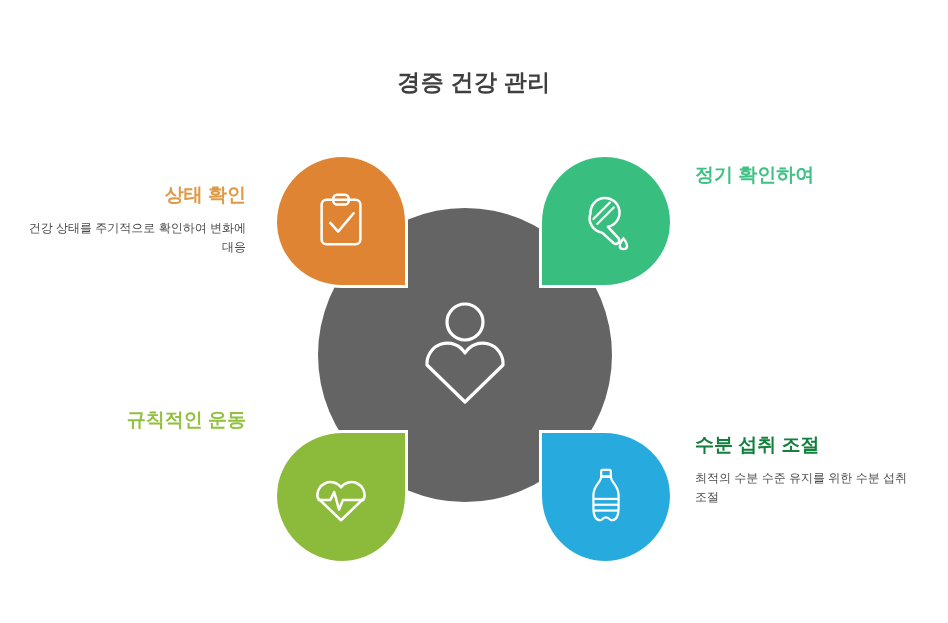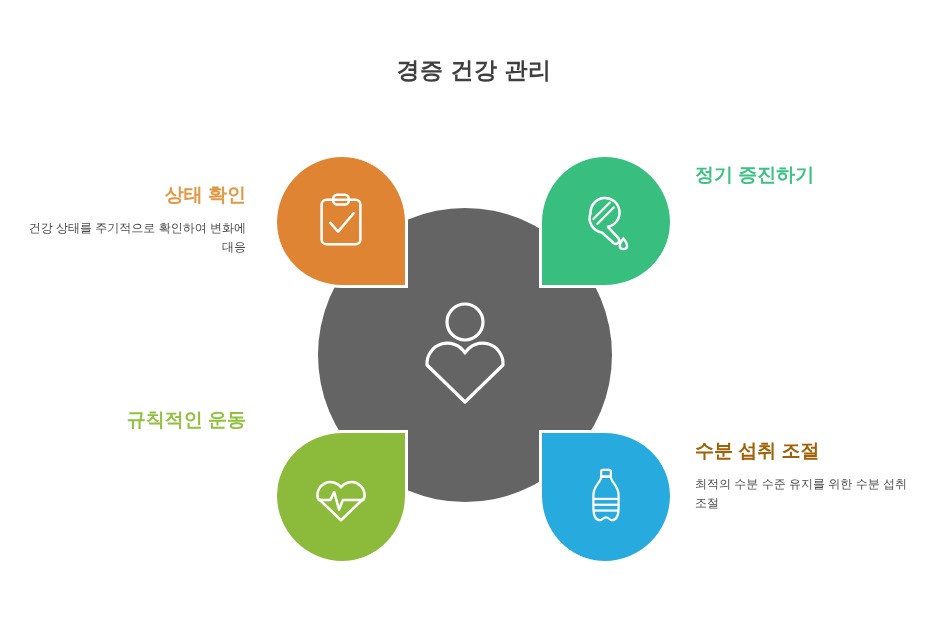--- a/index.html
+++ b/index.html
@@ -16,28 +16,29 @@
   }
 
   #infographic {
     position: absolute;
     inset: 0;
   }
 
   
   .title {
     position: absolute;
-    top: 55px;
+    top: 67px;
     left: 0;
     width: 948px;
     text-align: center;
     font-size: 23px;
     font-weight: bold;
     color: #3f3f3f;
     letter-spacing: 0.5px;
+    font-family: Liberation Serif, serif;
   }
 
   
   .center-circle {
     position: absolute;
     left: 318px;
     top: 208px;
     width: 294px;
     height: 294px;
     border-radius: 50%;
@@ -120,21 +121,21 @@
   .block.right { left: 695px; text-align: left;  }
 
   .block.tl-text { top: 163px; margin-top: 20px; }
   .block.tr-text { top: 163px; }
   .block.bl-text { top: 408px; }
   .block.br-text { top: 433px; }
 
   .h-orange { color: #e09a46; }
   .h-green  { color: #3ec184; }
   .h-olive  { color: #92c03f; }
-  .h-blue   { color: #a16207; margin-top: 6px; }
+  .h-blue   { color: #15803d; }
 </style>
 </head>
 <body>
 
 <div id="infographic">
 
   <div class="title">경증 건강 관리</div>
 
   <div class="center-circle">
     <svg class="center-icon" viewBox="0 0 120 120">
@@ -177,21 +178,21 @@
       <line x1="19.5" y1="46" x2="44.5" y2="46" stroke="#fff" stroke-width="2.3"></line>
     </svg>
   </div>
 
   <div class="block left tl-text">
     <div class="heading h-orange">상태 확인</div>
     <div class="body">건강 상태를 주기적으로 확인하여 변화에 대응</div>
   </div>
 
   <div class="block right tr-text">
-    <div class="heading h-green">정기 증진하기</div>
+    <div class="heading h-green">정기 확인하여</div>
   </div>
 
   <div class="block left bl-text">
     <div class="heading h-olive">규칙적인 운동</div>
   </div>
 
   <div class="block right br-text">
     <div class="heading h-blue">수분 섭취 조절</div>
     <div class="body">최적의 수분 수준 유지를 위한 수분 섭취 조절</div>
   </div>

